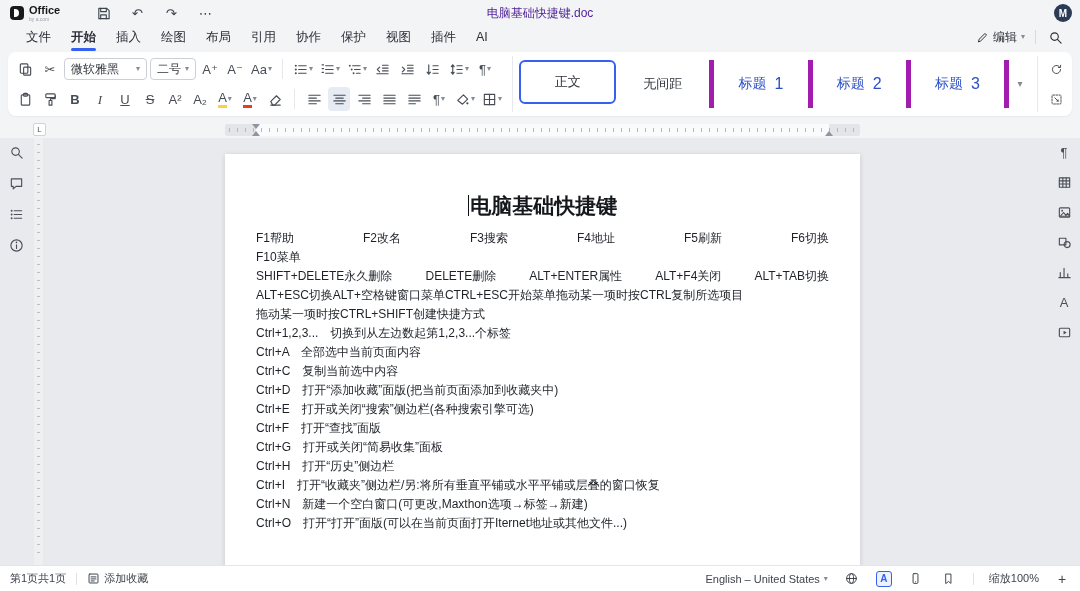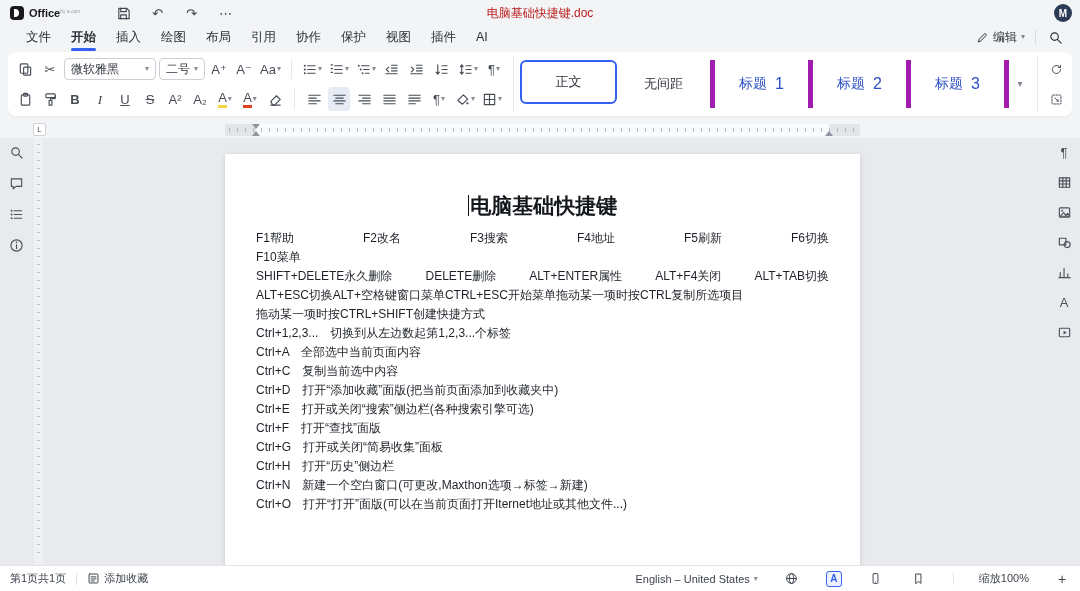--- a/index.html
+++ b/index.html
@@ -5,26 +5,26 @@
   :root{ --accent:#3560f0; --ink:#3f454f; --chrome:#f3f4f6; }
   *{box-sizing:border-box; margin:0; padding:0;}
   html,body{width:1080px;height:591px;overflow:hidden;}
   body{font-family:"Liberation Sans","DejaVu Sans",sans-serif; background:var(--chrome); display:flex; flex-direction:column; color:#2a2e36;}
 
   
   .titlebar{height:24px; display:flex; align-items:center; padding:2px 10px 0; position:relative; flex:none;}
   .logo{display:flex; align-items:center; gap:5px;}
   .logo-mark{width:14px;height:14px;border-radius:4px;background:#17191e;position:relative;}
   .logo-mark::after{content:"";position:absolute;left:4px;top:3px;width:5px;height:8px;border-radius:0 4px 4px 0;background:#fff;}
-  .logo-txt{display:flex;line-height:1;}
+  .logo-txt{display:flex;flex-direction:column;line-height:1;}
   .logo-name{font-size:11px;font-weight:bold;color:#17191e;}
   .logo-sub{font-size:5px;color:#9aa0a8;margin-top:1px;}
   .tb-icons{display:flex;gap:16px;margin-left:34px;color:var(--ink);align-items:center;}
   .tb-btn{font-size:13px;line-height:1;display:flex;align-items:center;justify-content:center;width:18px;height:18px;border-radius:4px;}
-  .tb-title{position:absolute;left:0;right:0;text-align:center;font-size:12px;color:#b91c1c;pointer-events:none;}
+  .tb-title{position:absolute;left:0;right:0;text-align:center;font-size:12px;color:#4c1d95;pointer-events:none;}
   .avatar{position:absolute;right:8px;top:4px;width:18px;height:18px;border-radius:50%;background:#2b3a55;color:#fff;font-size:10px;font-weight:bold;display:flex;align-items:center;justify-content:center;}
 
   
   .menubar{height:26px;display:flex;align-items:center;padding:0 16px;flex:none;}
   .menu-items{display:flex;align-items:center;}
   .menu-item{font-size:12.5px;padding:4px 10px;position:relative;color:#2a2e36;}
   .menu-item.active{font-weight:bold;}
   .menu-item.active::after{content:"";position:absolute;left:10px;right:10px;bottom:-1px;height:3px;border-radius:2px;background:var(--accent);}
   .menubar-right{margin-left:auto;display:flex;align-items:center;gap:10px;color:#2a2e36;}
   .edit-pill{display:flex;align-items:center;gap:4px;font-size:12px;}
@@ -32,21 +32,21 @@
 
   
   .ribbon-wrap{padding:2px 8px 6px;flex:none;}
   .ribbon{background:#fff;border-radius:8px;height:64px;display:flex;padding:4px 6px;box-shadow:0 1px 2px rgba(0,0,0,.05);}
   .controls{display:flex;flex-direction:column;justify-content:space-between;flex:none;}
   .crow{display:flex;align-items:center;gap:3px;height:26px;}
   .rbtn{height:24px;min-width:22px;padding:0 2px;display:flex;align-items:center;justify-content:center;gap:1px;border-radius:4px;color:#474c55;font-size:13px;line-height:1;}
   .rbtn.sel{background:#e7ebf3;}
   .chev{font-size:8px;color:#858b94;line-height:1;}
   .combo{display:flex;align-items:center;justify-content:space-between;border:1px solid #ccd0d6;border-radius:4px;height:22px;padding:0 6px;font-size:12px;color:#2f333b;background:#fff;}
-  .combo.font{width:92px;} .combo.size{width:46px;}
+  .combo.font{width:83px;} .combo.size{width:46px;}
   .vdiv{width:1px;background:#e6e8ec;margin:0 5px;height:20px;}
   .glyph{line-height:1;}
   .b{font-weight:bold;} .i{font-style:italic;font-family:"Liberation Serif",serif;} .u{text-decoration:underline;} .s{text-decoration:line-through;}
   .hl{border-bottom:3px solid #f5d342;padding-bottom:1px;}
   .fc{border-bottom:3px solid #e2401e;padding-bottom:1px;}
 
   .styles-gallery{flex:1;display:flex;align-items:center;margin-left:8px;border-left:1px solid #e6e8ec;padding-left:6px;min-width:0;}
   .style-item{flex:1;height:48px;display:flex;align-items:center;justify-content:center;gap:8px;border-right:5px solid #a21caf;}
   .style-item.selected{border:2px solid var(--accent);border-radius:6px;height:44px;}
   .style-plain{font-size:13px;color:#2f333b;}
@@ -79,21 +79,21 @@
   .doc-title{text-align:center;font-size:21px;font-weight:bold;color:#14171c;margin-bottom:9px;}
   .caret{display:inline-block;width:1.5px;height:21px;background:#111;vertical-align:-3px;margin-right:1px;}
   .doc-body{font-size:12px;line-height:19px;color:#1e2228;}
   .doc-line{white-space:pre-wrap;}
   .doc-line.spread{display:flex;justify-content:space-between;}
   .doc-line.tabbed{display:flex;}
 
   
   .statusbar{height:26px;background:#fff;border-top:1px solid #e3e5e9;display:flex;align-items:center;padding:0 10px;font-size:11px;color:#3e434c;flex:none;}
   .sgroup{display:flex;align-items:center;gap:10px;}
-  .sgroup.right{margin-left:auto;gap:25px;}
+  .sgroup.right{margin-left:auto;gap:15px;}
   .sdiv{width:1px;height:12px;background:#e0e2e6;}
   .sbtn{display:flex;align-items:center;gap:4px;color:#3e434c;}
   .spell{width:16px;height:16px;border:1.5px solid var(--accent);border-radius:3px;color:var(--accent);font-size:10px;font-weight:bold;display:flex;align-items:center;justify-content:center;background:#eef2fe;}
   .zoom-plus{font-size:14px;color:#3e434c;width:16px;text-align:center;}
 
   .ic{width:15px;height:15px;fill:none;stroke:currentColor;stroke-width:1.2;stroke-linecap:round;stroke-linejoin:round;display:block;}
   .ic .f{fill:currentColor;stroke:none;}
   .ic14{width:13px;height:13px;}
 </style>
 </head>
@@ -434,20 +434,21 @@
           <div class="doc-line tabbed"><span>ALT+ESC切换</span><span>ALT+空格键窗口菜单</span><span>CTRL+ESC开始菜单</span><span>拖动某一项时按CTRL复制所选项目</span></div>
           <div class="doc-line"><span>拖动某一项时按CTRL+SHIFT创建快捷方式</span></div>
           <div class="doc-line"><span>Ctrl+1,2,3...　切换到从左边数起第1,2,3...个标签</span></div>
           <div class="doc-line"><span>Ctrl+A　全部选中当前页面内容</span></div>
           <div class="doc-line"><span>Ctrl+C　复制当前选中内容</span></div>
           <div class="doc-line"><span>Ctrl+D　打开“添加收藏”面版(把当前页面添加到收藏夹中)</span></div>
           <div class="doc-line"><span>Ctrl+E　打开或关闭“搜索”侧边栏(各种搜索引擎可选)</span></div>
           <div class="doc-line"><span>Ctrl+F　打开“查找”面版</span></div>
           <div class="doc-line"><span>Ctrl+G　打开或关闭“简易收集”面板</span></div>
           <div class="doc-line"><span>Ctrl+H　打开“历史”侧边栏</span></div>
+          <div class="doc-line"><span>Ctrl+I　打开“收藏夹”侧边栏/另:将所有垂直平铺或水平平铺或层叠的窗口恢复</span></div>
           <div class="doc-line"><span>Ctrl+N　新建一个空白窗口(可更改,Maxthon选项→标签→新建)</span></div>
           <div class="doc-line"><span>Ctrl+O　打开“打开”面版(可以在当前页面打开Iternet地址或其他文件...)</span></div>
         </div>
     </div>
   </div>
 
   <div class="right-tools">
     <div class="tool-btn">
         <span class="glyph">¶</span>
       </div>

